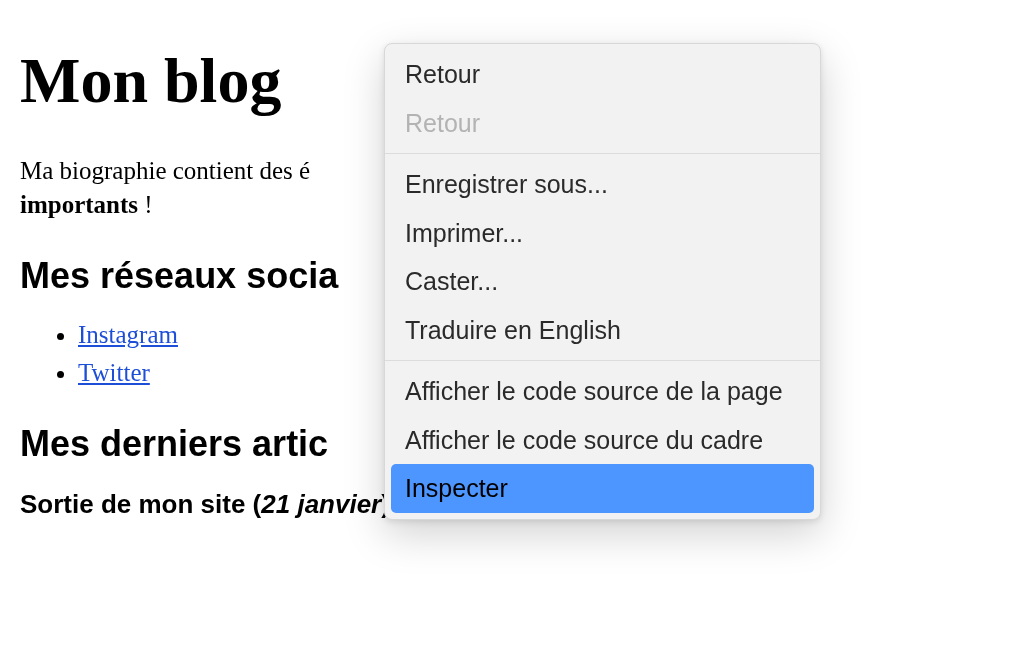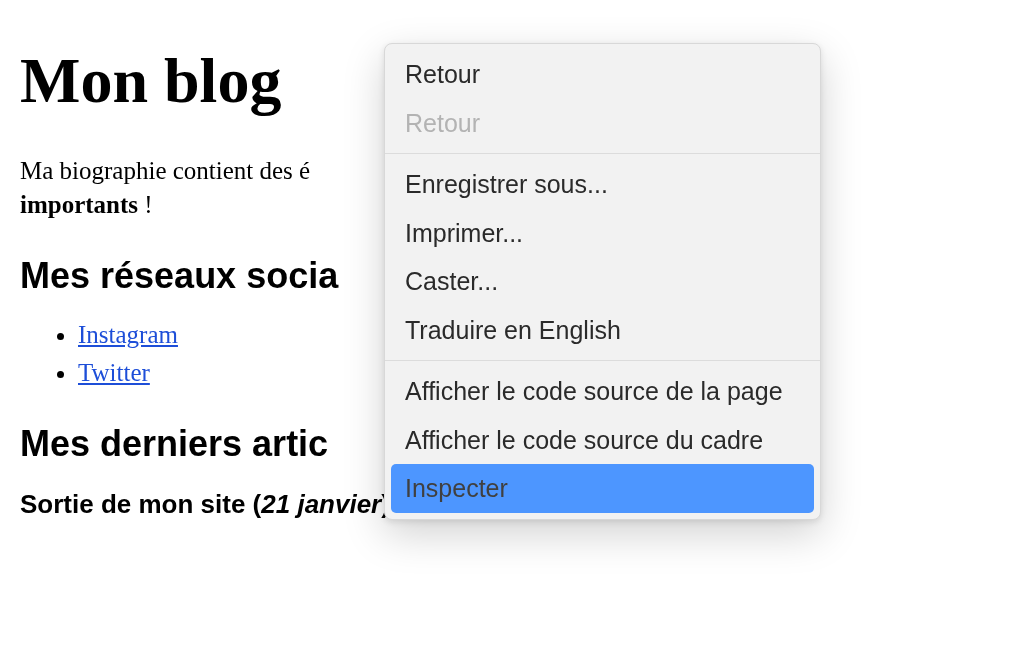--- a/index.html
+++ b/index.html
@@ -72,21 +72,21 @@
   .ctx-item {
     padding: 8px 20px;
     line-height: 1.3;
     cursor: default;
   }
   .ctx-item.disabled {
     color: #b3b3b3;
   }
   .ctx-item.highlight {
     background: #4d96ff;
-    color: #404040;
+    color: #000000;
     border-radius: 5px;
     margin: 0 6px;
     padding: 8px 14px;
   }
   .ctx-sep {
     height: 1px;
     background: #dcdcdc;
     margin: 6px 0;
   }
 </style>

